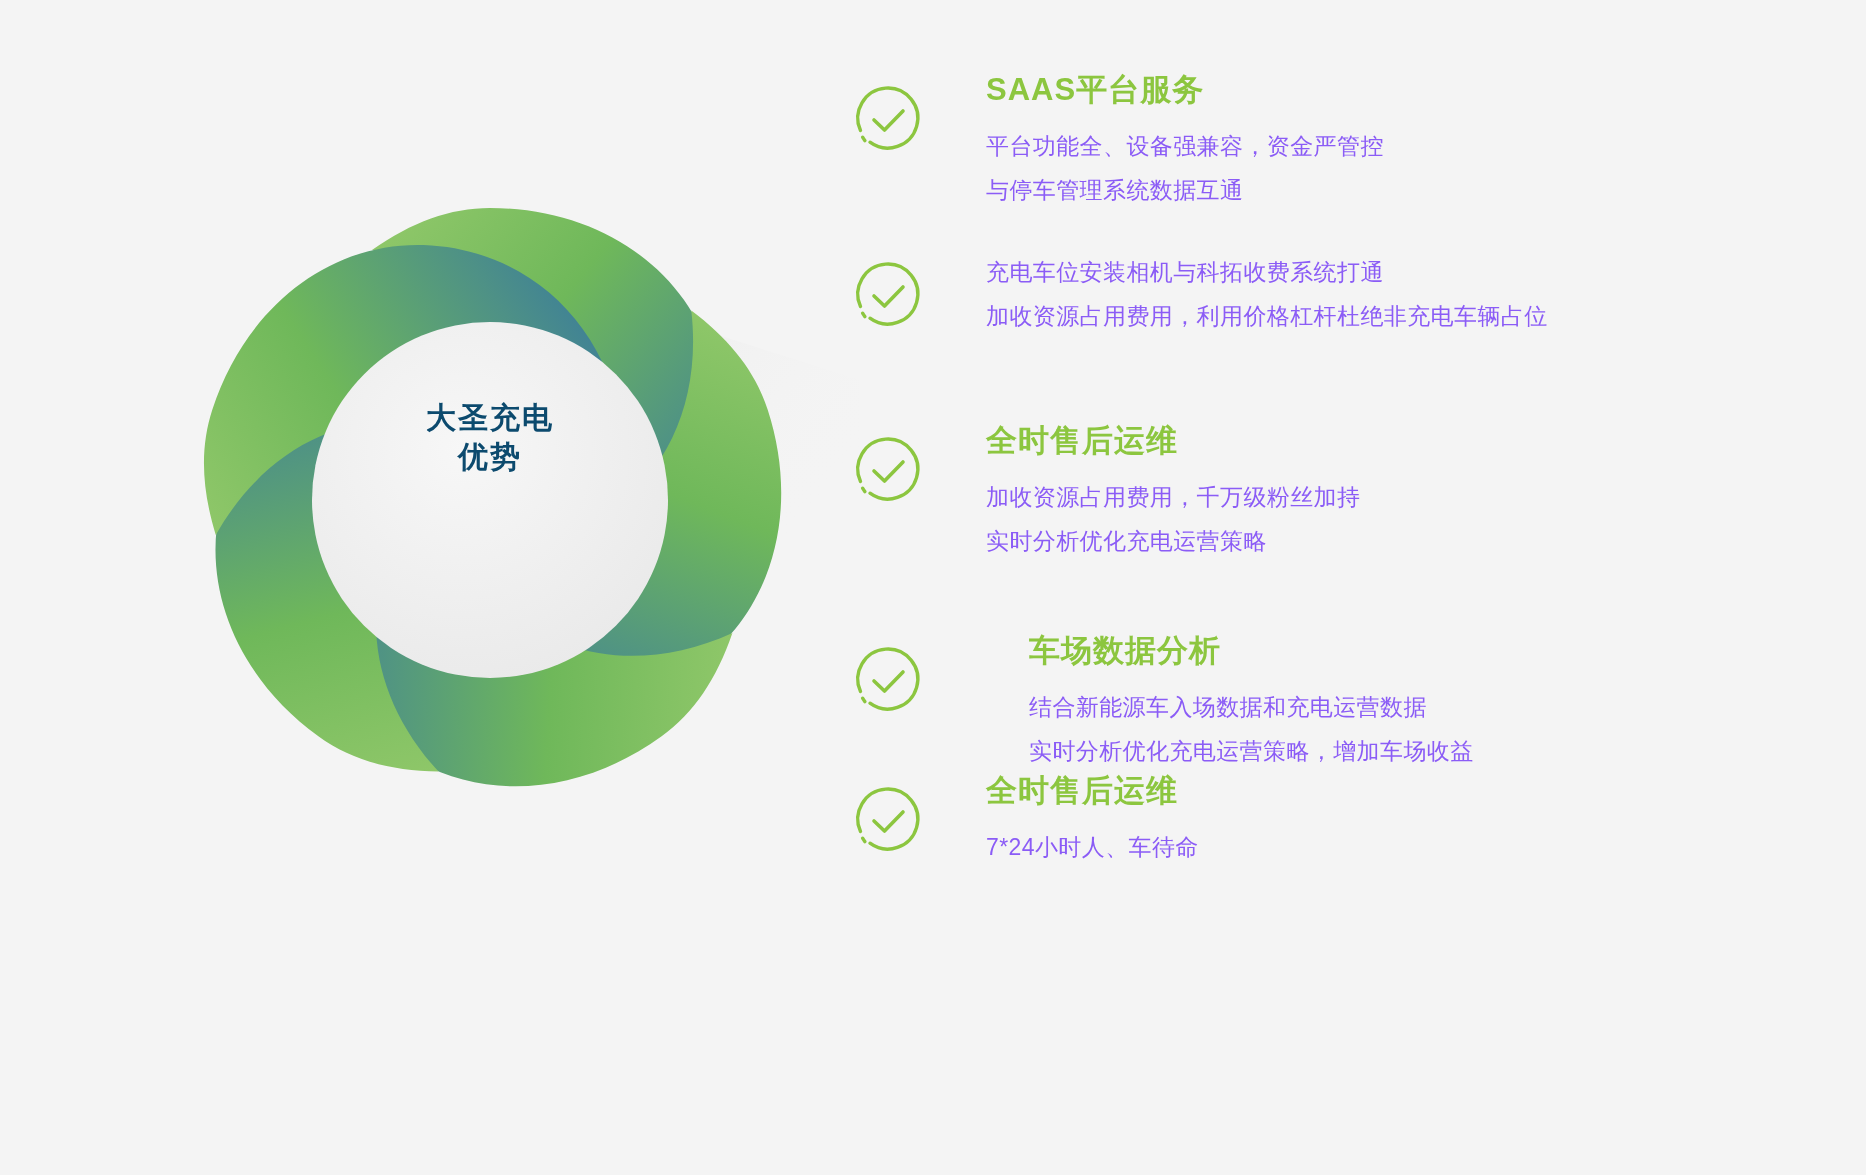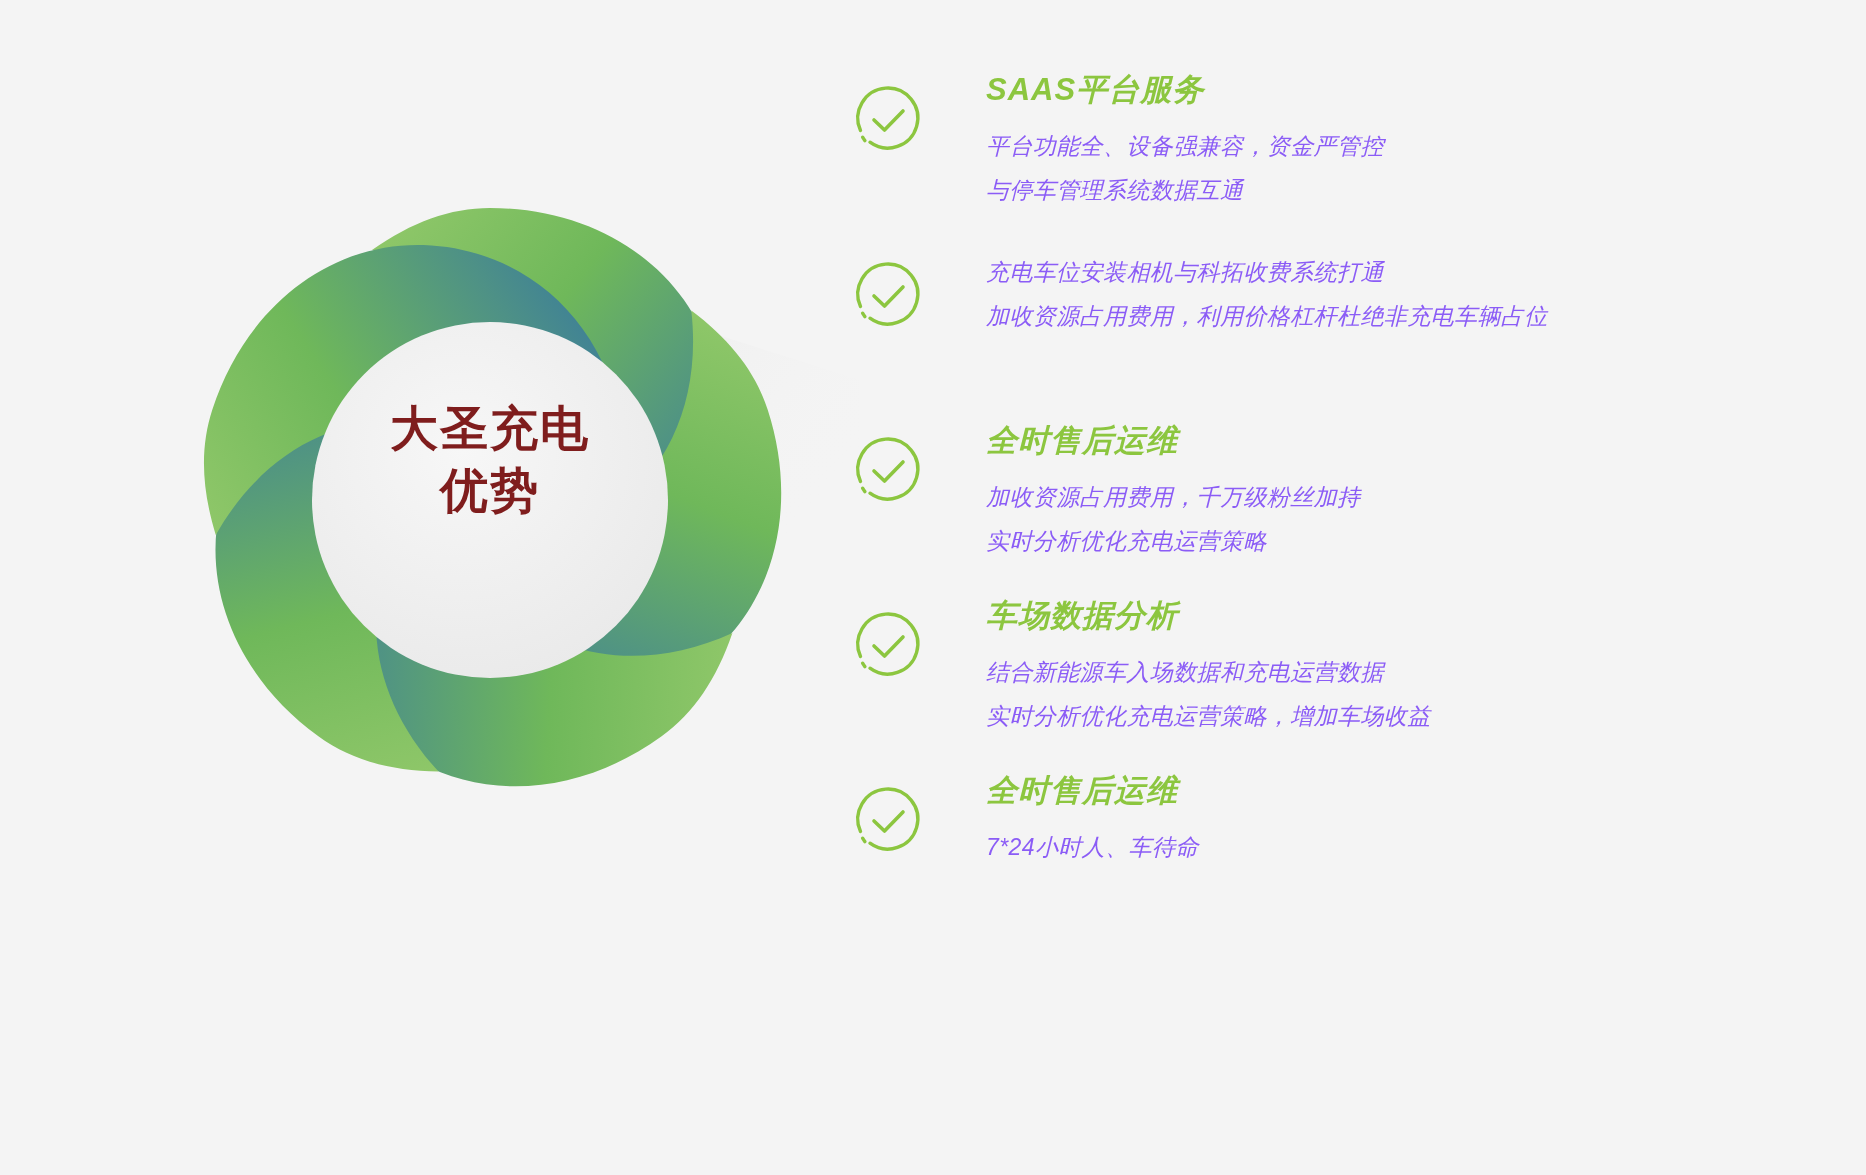--- a/index.html
+++ b/index.html
@@ -34,36 +34,35 @@
 
   #logo-caption {
     position: absolute;
     left: 0;
     top: 268px;
     width: 740px;
     text-align: center;
     pointer-events: none;
   }
   #logo-caption .cap-line {
-    color: #7f1d1d;
-    font-size: 48px;
+    color: #0c4a6e;
+    font-size: 30px;
     font-weight: bold;
     line-height: 1.30;
     letter-spacing: 2px;
     white-space: nowrap;
   }
 
   
   #features {
     position: absolute;
     left: 840px;
     top: 0;
     width: 1026px;
     height: 1175px;
-    font-style: italic;
   }
   .feature {
     position: absolute;
     left: 0;
     width: 1026px;
     display: flex;
     align-items: flex-start;
   }
   .feat-icon {
     width: 84px;
@@ -92,21 +91,21 @@
     font-size: 23px;
     line-height: 1.92;
     white-space: nowrap;
     letter-spacing: 0.4px;
   }
 
   
   .feature.f0 { top: 74px; }
   .feature.f1 { top: 250px; }
   .feature.f2 { top: 425px; }
-  .feature.f3 { top: 600px; }
+  .feature.f3 { top: 635px; gap: 43px; }
   .feature.f4 { top: 775px; }
 </style>
 </head>
 <body>
 
 <div id="stage">
 
   <div id="logo-block">
     <svg id="logo-svg" viewBox="0 0 740 740">
       <defs>

